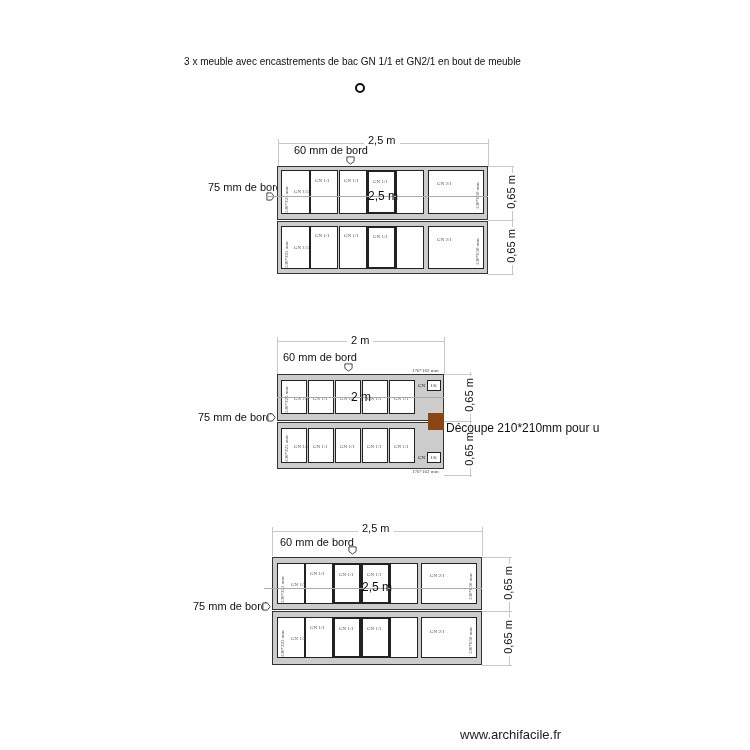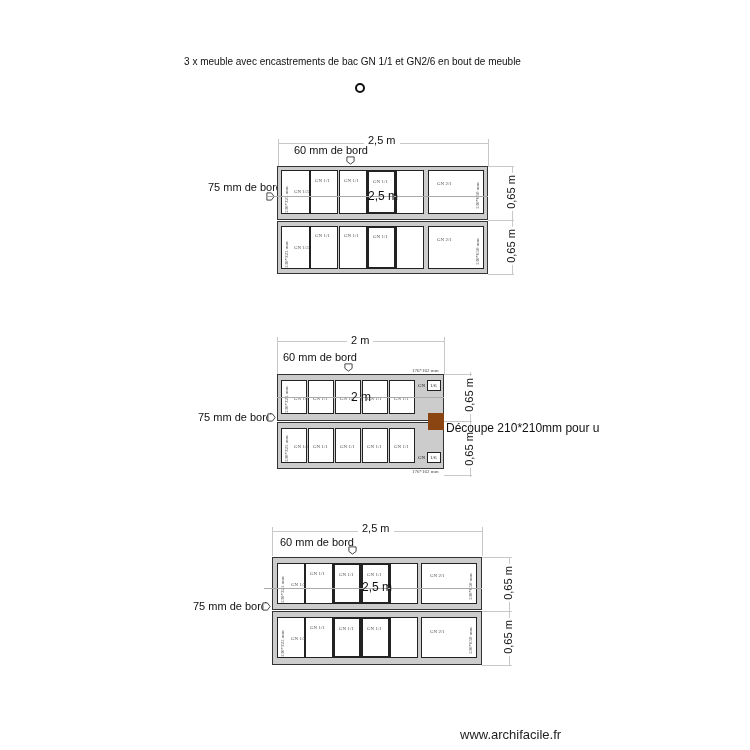--- a/index.html
+++ b/index.html
@@ -24,21 +24,21 @@
     .cell-label { position: absolute; font-family: "Liberation Serif", serif; font-size: 5px; color: #555; white-space: nowrap; }
     .cell-vlabel { position: absolute; font-family: "Liberation Serif", serif; font-size: 5px; color: #444; white-space: nowrap; transform: rotate(-90deg); transform-origin: left top; }
     .midline { height: 1px; background: #aaaaaa; }
     .center-label { font-size: 12px; background: transparent; white-space: nowrap; }
     .cutout { background: #8b4513; }
     .tiny-note { font-family: "Liberation Serif", serif; font-size: 5px; color: #444; white-space: nowrap; }
   </style>
 </head>
 <body>
 
-<div class="abs title">3 x meuble avec encastrements de bac GN 1/1 et GN2/6 en bout de meuble</div>
+<div class="abs title">3 x meuble avec encastrements de bac GN 1/1 et GN2/1 en bout de meuble</div>
 <div class="abs compass"></div>
 
 <div>
 
   <div class="abs dim-h" style="left:278px; top:143px; width:211px;"></div>
   <div class="abs tick-v" style="left:278px; top:139px;"></div>
   <div class="abs tick-v" style="left:488px; top:139px;"></div>
   <div class="abs dim-v" style="left:278px; top:143px; height:23px;"></div>
   <div class="abs dim-v" style="left:488px; top:143px; height:23px;"></div>
   <div class="abs dim-label" style="left:364px; top:134px;">2,5 m</div>

